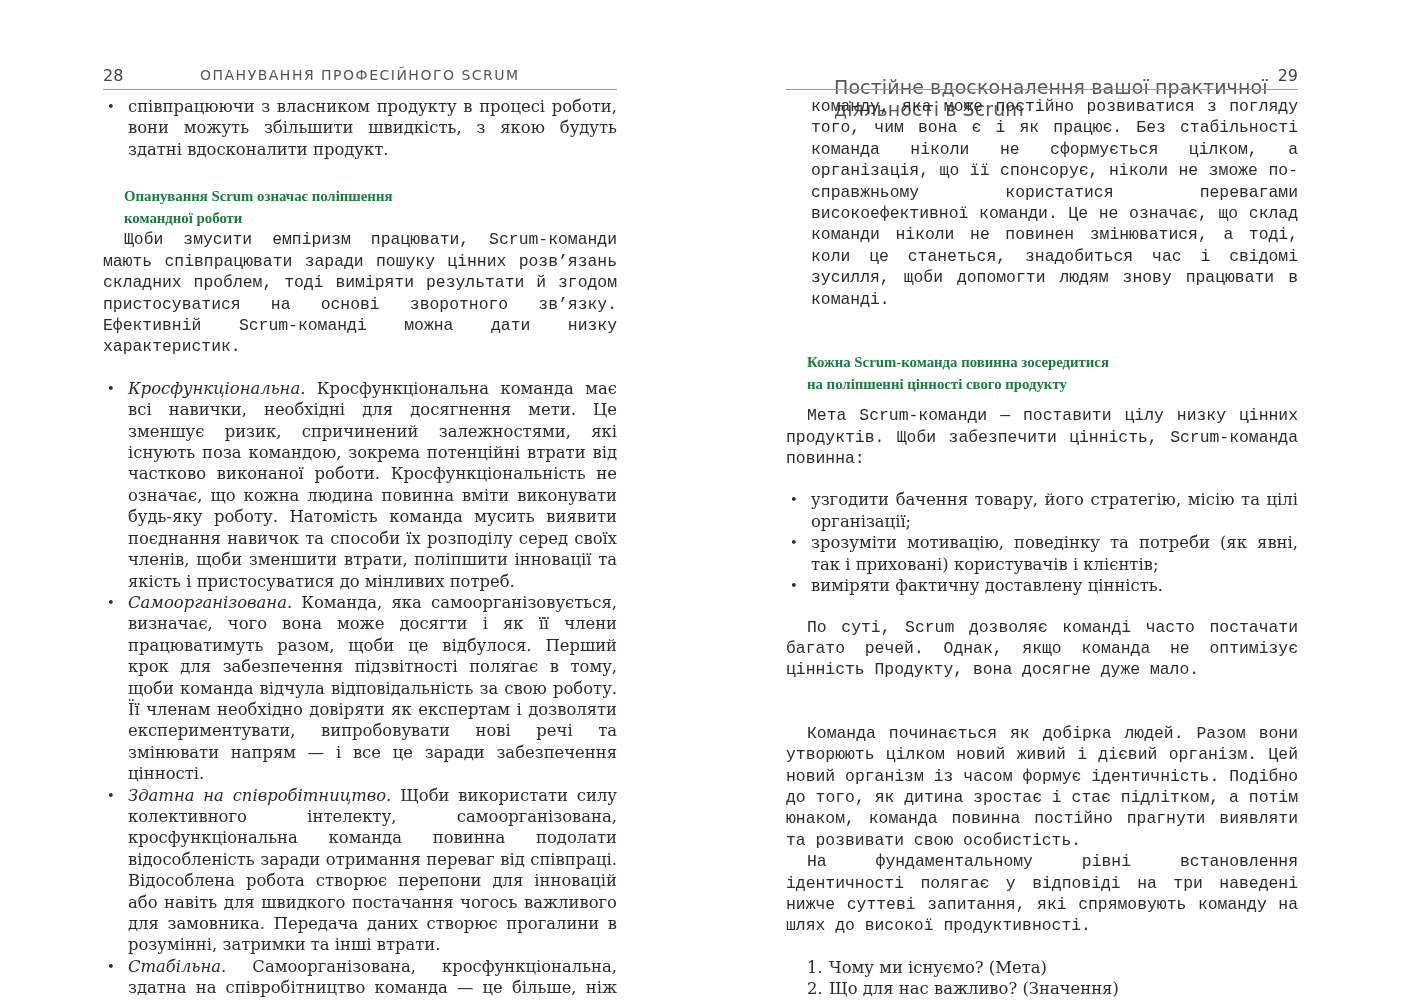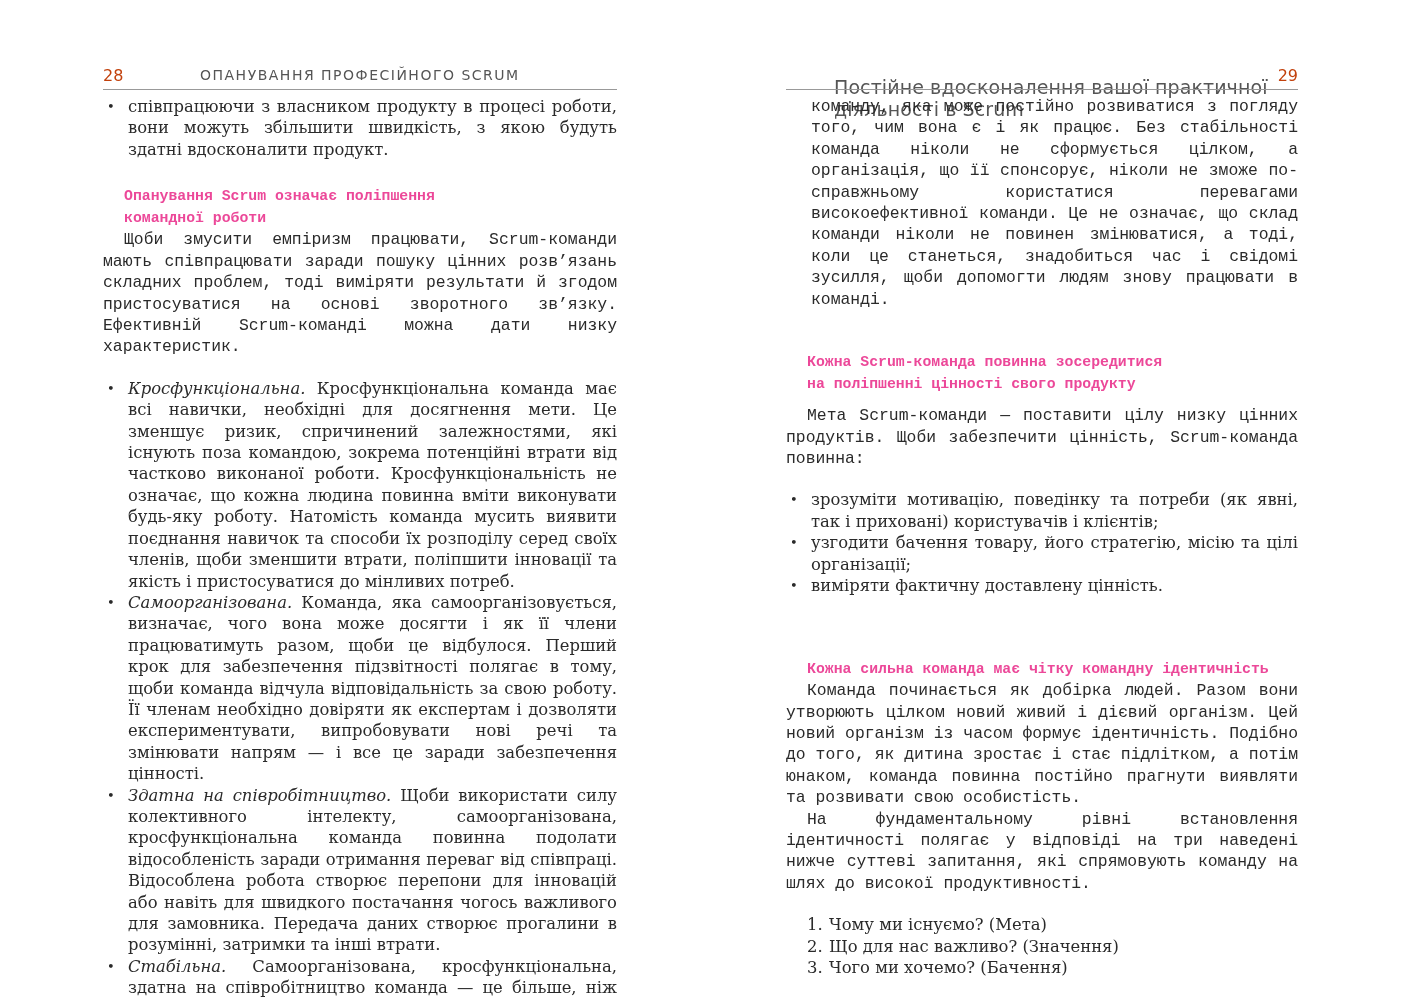--- a/index.html
+++ b/index.html
@@ -10,39 +10,39 @@
   }
   .page { position: absolute; top: 0; height: 1000px; }
   .page-left { left: 103px; width: 514px; }
   .page-right { left: 786px; width: 512px; }
 
   .running-head {
     position: absolute; top: 66px; left: 0; right: 0; height: 22px;
     font-family: "DejaVu Sans", "Liberation Sans", sans-serif;
     color: #555; font-size: 14px; letter-spacing: 0.5px;
   }
-  .running-head .num { position: absolute; top: 0; font-size: 16px; color: #c2410c; letter-spacing: 0; }
+  .running-head .num { position: absolute; top: 0; font-size: 16px; color: #404040; letter-spacing: 0; }
   .page-left .running-head .num { left: 0; }
   .page-left .running-head .title { position: absolute; left: 97px; top: 1px; text-transform: uppercase; letter-spacing: 1.5px; text-align: center; }
   .page-right .running-head .num { right: 0; padding-left: 47px; }
   .page-right .running-head .title { position: absolute; left: 48px; top: 10px; font-size: 19px; letter-spacing: 0.1px; }
   .rule { position: absolute; top: 89px; left: 0; right: 0; height: 1px; background: #999; }
 
   .body { position: absolute; top: 96px; left: 0; right: 0; font-size: 16.4px; line-height: 21.4px; text-align: justify; hyphens: manual; }
   .body p { margin: 0; text-indent: 21px; font-family: Liberation Mono, monospace; }
   .body p.noindent { text-indent: 0; }
 
   ul.bullets { list-style: none; margin: 0; padding: 0 0 0 25px; }
   ul.bullets li { position: relative; }
   ul.bullets li::before { content: "•"; position: absolute; left: -21px; top: 0; font-size: 13px; }
   ul.bullets li .term { font-style: italic; }
 
   .heading {
-    font-family: Liberation Mono, monospace; font-weight: bold;
-    font-size: 14.8px; line-height: 21.6px; color: #ec4899; margin-left: 21px; text-align: left;
+    font-family: Liberation Serif, serif; font-weight: bold;
+    font-size: 14.8px; line-height: 21.6px; color: #15803d; margin-left: 21px; text-align: left;
   }
 
   ol.numbered { list-style: none; margin: 0; padding: 0 0 0 21px; }
   ol.numbered li { display: flex; }
   ol.numbered li .n { width: 22px; flex: none; }
 
   .gap-s { height: 10px; }
   .gap-m { height: 20px; }
   .gap-l { height: 26px; }
   .gap-xl { height: 42px; }
@@ -100,29 +100,29 @@
     <div class="gap-xl"></div>
     <div class="heading">
       <div>Кожна Scrum-команда повинна зосередитися</div>
       <div>на поліпшенні цінності свого продукту</div>
     </div>
     <div class="gap-s"></div>
     <p>Мета Scrum-команди — поставити цілу низку цінних продуктів. Щоби забезпечити цінність, Scrum-команда повинна:</p>
 
     <div class="gap-m"></div>
     <ul class="bullets">
+      <li>узгодити бачення товару, його стратегію, місію та цілі органі­зації;</li>
       <li>зрозуміти мотивацію, поведінку та потреби (як явні, так і приховані) користувачів і клієнтів;</li>
-      <li>узгодити бачення товару, його стратегію, місію та цілі органі­зації;</li>
       <li>виміряти фактичну доставлену цінність.</li>
     </ul>
 
     <div class="gap-m"></div>
+    <p>По суті, Scrum дозволяє команді часто постачати багато речей. Однак, якщо команда не оптимізує цінність Продукту, вона досягне дуже мало.</p>
 
     <div class="gap-xl"></div>
-    <div class="heading">Кожна сильна команда має чітку командну ідентичність</div>
     <p>Команда починається як добірка людей. Разом вони утворюють цілком новий живий і дієвий організм. Цей новий організм із ча­сом формує ідентичність. Подібно до того, як дитина зростає і стає підлітком, а потім юнаком, команда повинна постійно прагнути ви­являти та розвивати свою особистість.</p>
     <p>На фундаментальному рівні встановлення ідентичності полягає у відповіді на три наведені нижче суттеві запитання, які спрямову­ють команду на шлях до високої продуктивності.</p>
 
     <div class="gap-m"></div>
     <ol class="numbered">
       <li>
         <span class="n">1.</span>
         <span>Чому ми існуємо? (Мета)</span>
       </li>
       <li>

